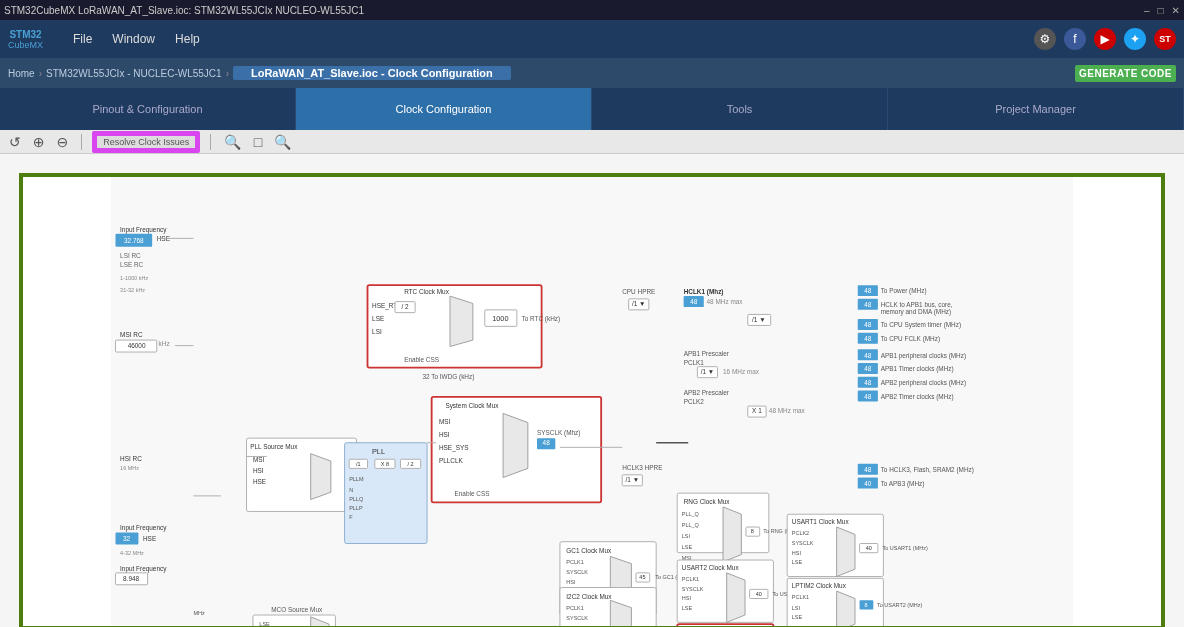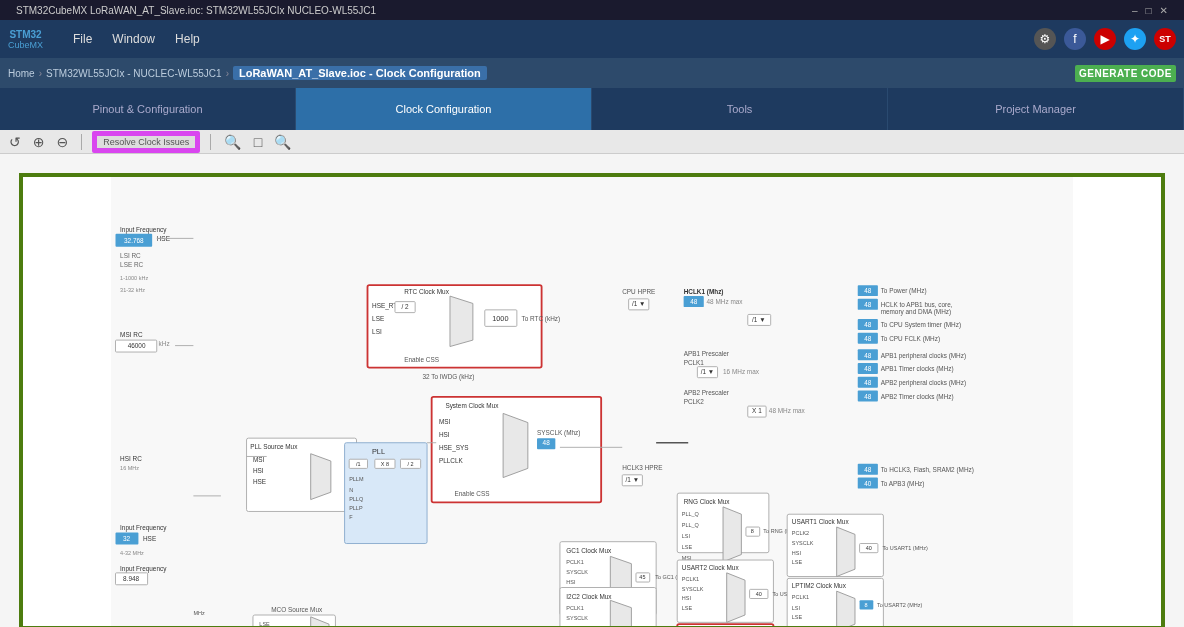--- a/index.html
+++ b/index.html
@@ -3,21 +3,21 @@
   <meta charset="utf-8">
   <style>
     * { box-sizing: border-box; margin: 0; padding: 0; }
     body { font-family: Arial, sans-serif; font-size: 11px; background: #f0f0f0; width: 1184px; height: 627px; overflow: hidden; }
 
     
     .title-bar {
       background: #1a1a2e;
       color: #ccc;
       font-size: 10px;
-      padding: 2px 16px;
+      padding: 2px 4px;
       display: flex;
       align-items: center;
       justify-content: space-between;
       height: 20px;
       gap: 44px;
     }
     .title-bar-controls { display: flex; gap: 8px; }
     .title-bar-btn { color: #aaa; font-size: 10px; cursor: pointer; }
 
     
@@ -45,21 +45,21 @@
     .breadcrumb-bar {
       background: #2d4a6b;
       display: flex;
       align-items: center;
       height: 30px;
       padding: 0 8px;
       gap: 4px;
     }
     .breadcrumb-item { color: #bcd; font-size: 10px; cursor: pointer; }
     .breadcrumb-sep { color: #889; font-size: 10px; }
-    .breadcrumb-active { color: #fff; font-weight: bold; background: #3a6fa8; padding: 1px 6px; border-radius: 2px; }
+    .breadcrumb-active { color: #fff; font-weight: bold; background: #3a6fa8; padding: 1px 18px; border-radius: 2px; }
     .generate-btn {
       margin-left: auto;
       background: #4caf50;
       color: white;
       font-size: 10px;
       font-weight: bold;
       padding: 3px 4px;
       border: none;
       border-radius: 2px;
       cursor: pointer;

